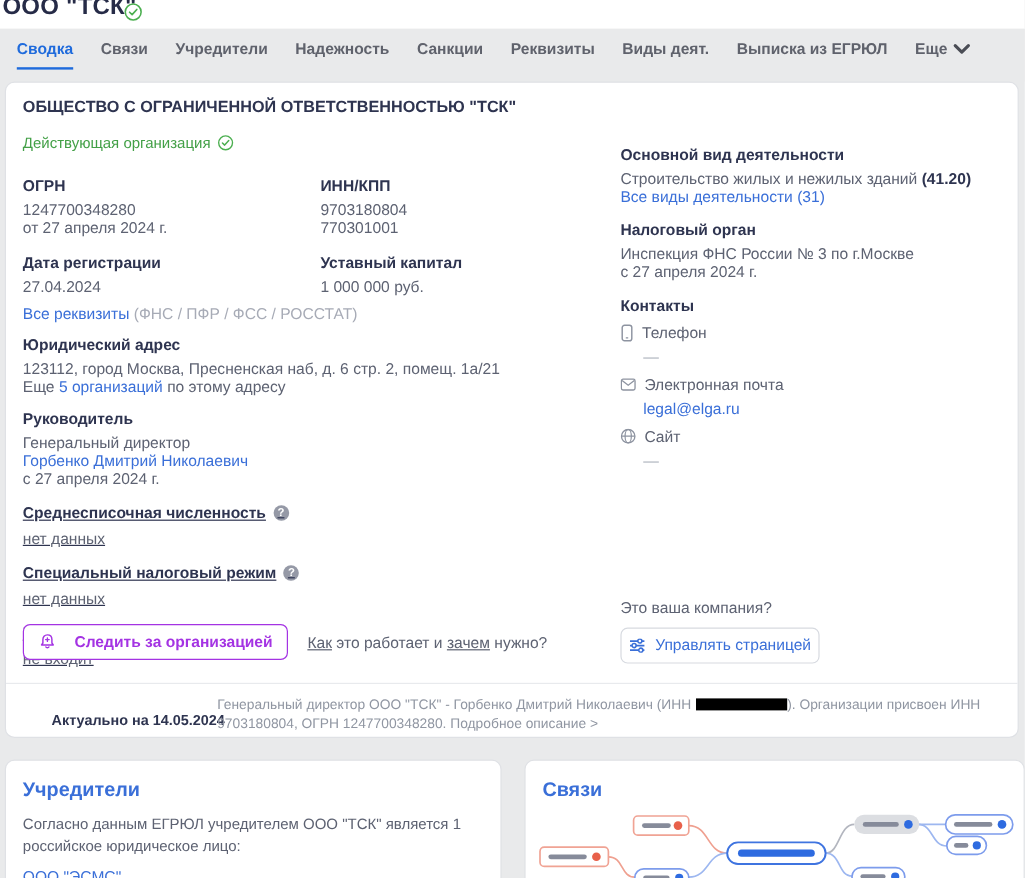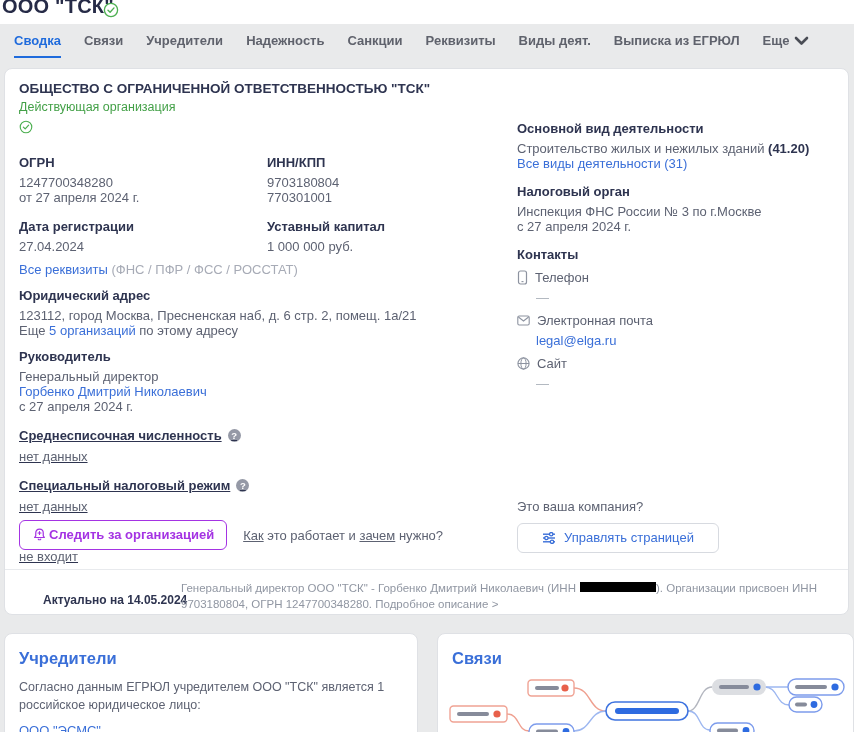--- a/index.html
+++ b/index.html
@@ -30,21 +30,21 @@
   .tab.active { color:var(--tabblue); border-bottom:2px solid var(--tabblue); }
 
   
   .card { position:absolute; background:#fff; border:1px solid var(--card-border); border-radius:8px; }
   .main-card { left:4px; top:68px; width:845px; height:547px; }
 
   .left-col  { position:absolute; left:14px;  top:12px; width:486px; }
   .right-col { position:absolute; left:512px; top:52px; width:330px; }
 
   .company-name { font-size:13.5px; font-weight:bold; color:var(--navy); }
-  .status-row { margin-top:4px; display:flex; align-items:flex-start; gap:6px;flex-direction:column; }
+  .status-row { margin-top:16px; display:flex; align-items:flex-end; gap:6px; }
   .status-text { font-size:12.5px; color:var(--green); }
 
   .info-grid { margin-top:21px; display:flex; }
   .info-col { width:248px; }
   .field-label { font-size:13px; font-weight:bold; color:var(--navy); margin-bottom:5px; }
   .field-value { font-size:13px; color:var(--body); line-height:15px; }
   .field + .field { margin-top:14px; }
   .req-line { margin-top:8px; font-size:13px; white-space:nowrap; }
   .req-line .note { color:#a7abb6; }
   .link { color:var(--link); cursor:pointer; }
@@ -56,30 +56,30 @@
   .qicon { width:13px; height:13px; border-radius:50%; background:#9599a6; color:#fff;
            font-size:9.5px; font-weight:bold; display:inline-flex; align-items:center; justify-content:center; cursor:pointer; }
   .qicon::before{ content:"?"; }
 
   .contacts { margin-top:13px; }
   .contact-row { display:flex; align-items:center; gap:7px; margin-top:8px; font-size:13px; color:var(--body); }
   .contact-value { margin:5px 0 0 19px; font-size:13px; color:var(--body); }
   .contact-value.dash { color:#aab0ba; }
 
   .follow-row { position:absolute; left:14px; top:451px; display:flex; align-items:center; gap:16px; }
-  .follow-btn { display:inline-flex; align-items:center; gap:2px; border:1px solid var(--purple); color:var(--purple);
+  .follow-btn { display:inline-flex; align-items:center; gap:15px; border:1px solid var(--purple); color:var(--purple);
                 background:#fff; border-radius:6px; padding:6px 12px 7px; font-size:13px; font-weight:bold; cursor:pointer;
                 font-family:"Liberation Sans",sans-serif;}
   .follow-caption { font-size:13px; color:var(--body); }
   .follow-caption .u { color:var(--body); text-decoration:underline; cursor:pointer; }
 
   .own-block { position:absolute; left:512px; top:430px; }
   .own-q { font-size:13px; color:var(--body); }
   .manage-btn { margin-top:9px; display:inline-flex; align-items:center; gap:8px; border:1px solid #d7dae0; background:#fff;
-                color:var(--link); border-radius:6px; padding:6px 24px 7px; font-size:13px; cursor:pointer;
+                color:var(--link); border-radius:6px; padding:6px 6px 7px; font-size:13px; cursor:pointer;
                 font-family:"Liberation Sans",sans-serif;}
 
   .card-divider { position:absolute; left:0; right:0; top:500px; height:1px; background:#e8eaed; }
   .footer-row { position:absolute; left:14px; right:16px; top:511px; display:flex; }
   .actual { display:flex; align-items:center; gap:24px; width:162px; flex:none; margin-top:8px;}
   .actual-text { font-size:12px; font-weight:bold; color:var(--navy); white-space:nowrap; }
   .footer-desc { font-size:11.5px; color:#9096a2; line-height:1.42; flex:1; }
   .redacted { display:inline-block; width:76px; height:10px; background:#000; vertical-align:text-top; margin-left:4px;}
   .footer-more { color:#9096a2; cursor:pointer;text-align:center; }
 

